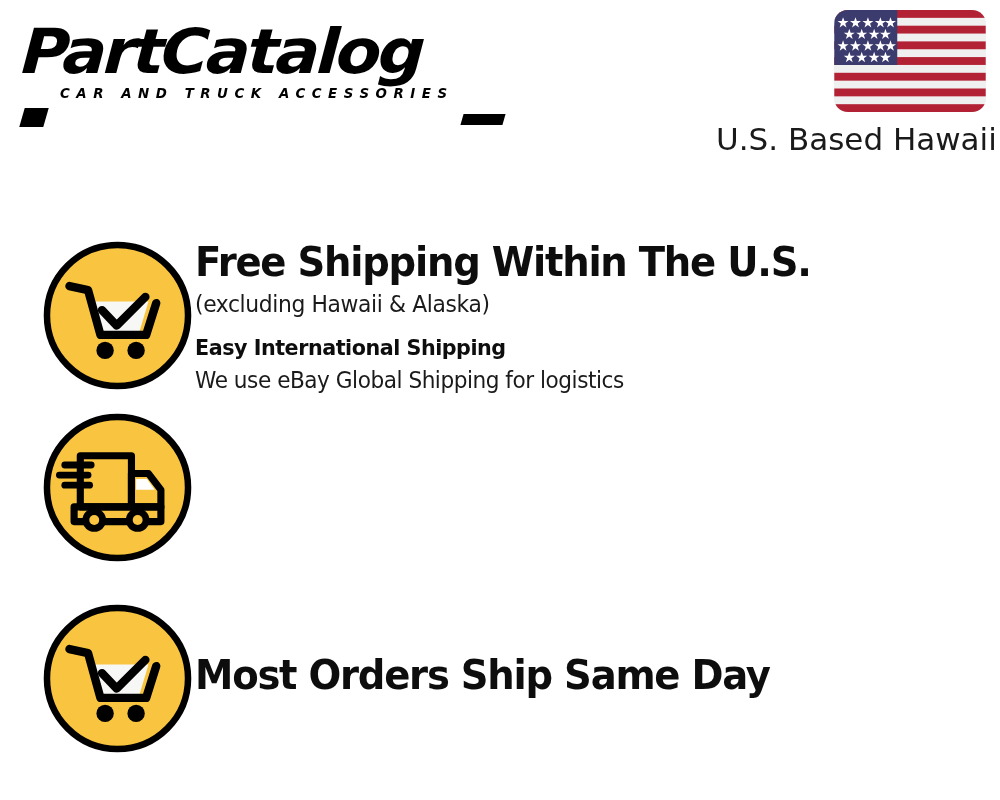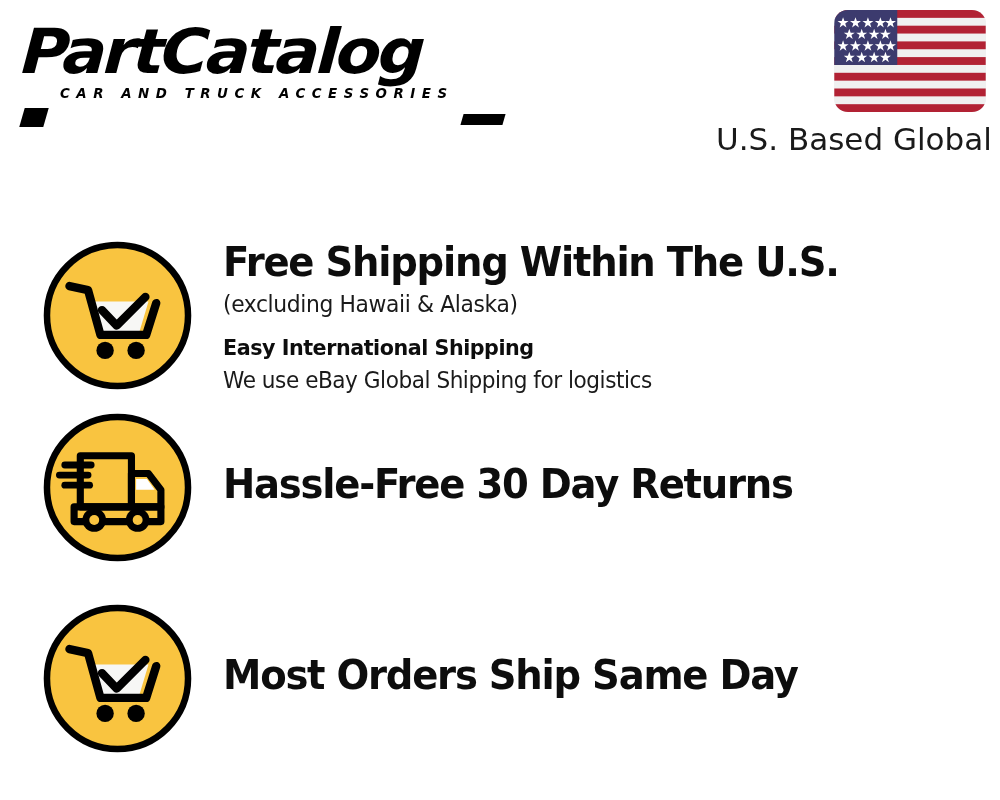--- a/index.html
+++ b/index.html
@@ -138,21 +138,20 @@
   .icon-circle {
     flex:0 0 auto;
     width:155px;
     height:155px;
     position:relative;
   }
 
   .icon-circle svg { display:block; width:155px; height:155px; }
 
   .feature-text {
-    margin-left:28px;
     padding-top:2px;
   }
 
   .feature-heading {
     font-family:"DejaVu Sans", sans-serif;
     font-weight:bold;
     font-size:41px;
     line-height:1.08;
     letter-spacing:-1.3px;
     color:#0d0d0d;
@@ -253,21 +252,21 @@
             <polygon points="57.8,38 59.5,42.9 64.7,42.9 60.5,46 62.1,51 57.8,47.9 53.5,51 55.1,46 50.9,42.9 56.1,42.9"></polygon>
             <polygon points="70.5,38 72.2,42.9 77.4,42.9 73.2,46 74.8,51 70.5,47.9 66.2,51 67.8,46 63.6,42.9 68.8,42.9"></polygon>
 
             <polygon points="18.8,52.5 20.5,57.4 25.7,57.4 21.5,60.5 23.1,65.5 18.8,62.4 14.5,65.5 16.1,60.5 11.9,57.4 17.1,57.4"></polygon>
             <polygon points="34.4,52.5 36.1,57.4 41.3,57.4 37.1,60.5 38.7,65.5 34.4,62.4 30.1,65.5 31.7,60.5 27.5,57.4 32.7,57.4"></polygon>
             <polygon points="50,52.5 51.7,57.4 56.9,57.4 52.7,60.5 54.3,65.5 50,62.4 45.7,65.5 47.3,60.5 43.1,57.4 48.3,57.4"></polygon>
             <polygon points="64.2,52.5 65.9,57.4 71.1,57.4 66.9,60.5 68.5,65.5 64.2,62.4 59.9,65.5 61.5,60.5 57.3,57.4 62.5,57.4"></polygon>
           </g>
         </svg>
       </div>
-      <div class="seller-label">U.S. Based Global</div>
+      <div class="seller-label">U.S. Based Hawaii</div>
     </div>
   </div>
 
   <div class="features">
 
     <div class="feature feature-1">
       <div class="icon-circle">
         <svg viewBox="0 0 100 100" xmlns="http://www.w3.org/2000/svg">
           <circle cx="50" cy="50" r="45.5" fill="#F9C440" stroke="#000000" stroke-width="4.2"></circle>
           <polygon points="32,41 70,41 64,61 38,61" fill="#F7F7F5"></polygon>
@@ -302,23 +301,20 @@
           <polygon points="62,44.5 69,44.5 74,51.5 62,51.5" fill="#FFFFFF"></polygon>
 
           <path d="M22,62.5 L78,62.5 L78,72 L22,72 Z" fill="none" stroke="#000000" stroke-width="4.6" stroke-linejoin="round"></path>
 
           <circle cx="35" cy="71" r="7.6" fill="#000000"></circle>
           <circle cx="35" cy="71" r="3.2" fill="#F9C440"></circle>
           <circle cx="63" cy="71" r="7.6" fill="#000000"></circle>
           <circle cx="63" cy="71" r="3.2" fill="#F9C440"></circle>
         </svg>
       </div>
-      <div class="feature-text">
-        <div class="feature-heading">Hassle-Free 30 Day Returns</div>
-      </div>
     </div>
 
     <div class="feature feature-3">
       <div class="icon-circle">
         <svg viewBox="0 0 100 100" xmlns="http://www.w3.org/2000/svg">
           <circle cx="50" cy="50" r="45.5" fill="#F9C440" stroke="#000000" stroke-width="4.2"></circle>
           <polygon points="32,41 70,41 64,61 38,61" fill="#F7F7F5"></polygon>
           <path d="M19,31 L31,33.6 L39,62.5 L68.5,62.5 L75,42" fill="none" stroke="#000000" stroke-width="5.4" stroke-linecap="round" stroke-linejoin="round"></path>
           <path d="M40,46.5 L49.5,56.5 L68,38" fill="none" stroke="#000000" stroke-width="5.4" stroke-linecap="round" stroke-linejoin="round"></path>
           <circle cx="42" cy="72.5" r="5.6" fill="#000000"></circle>

